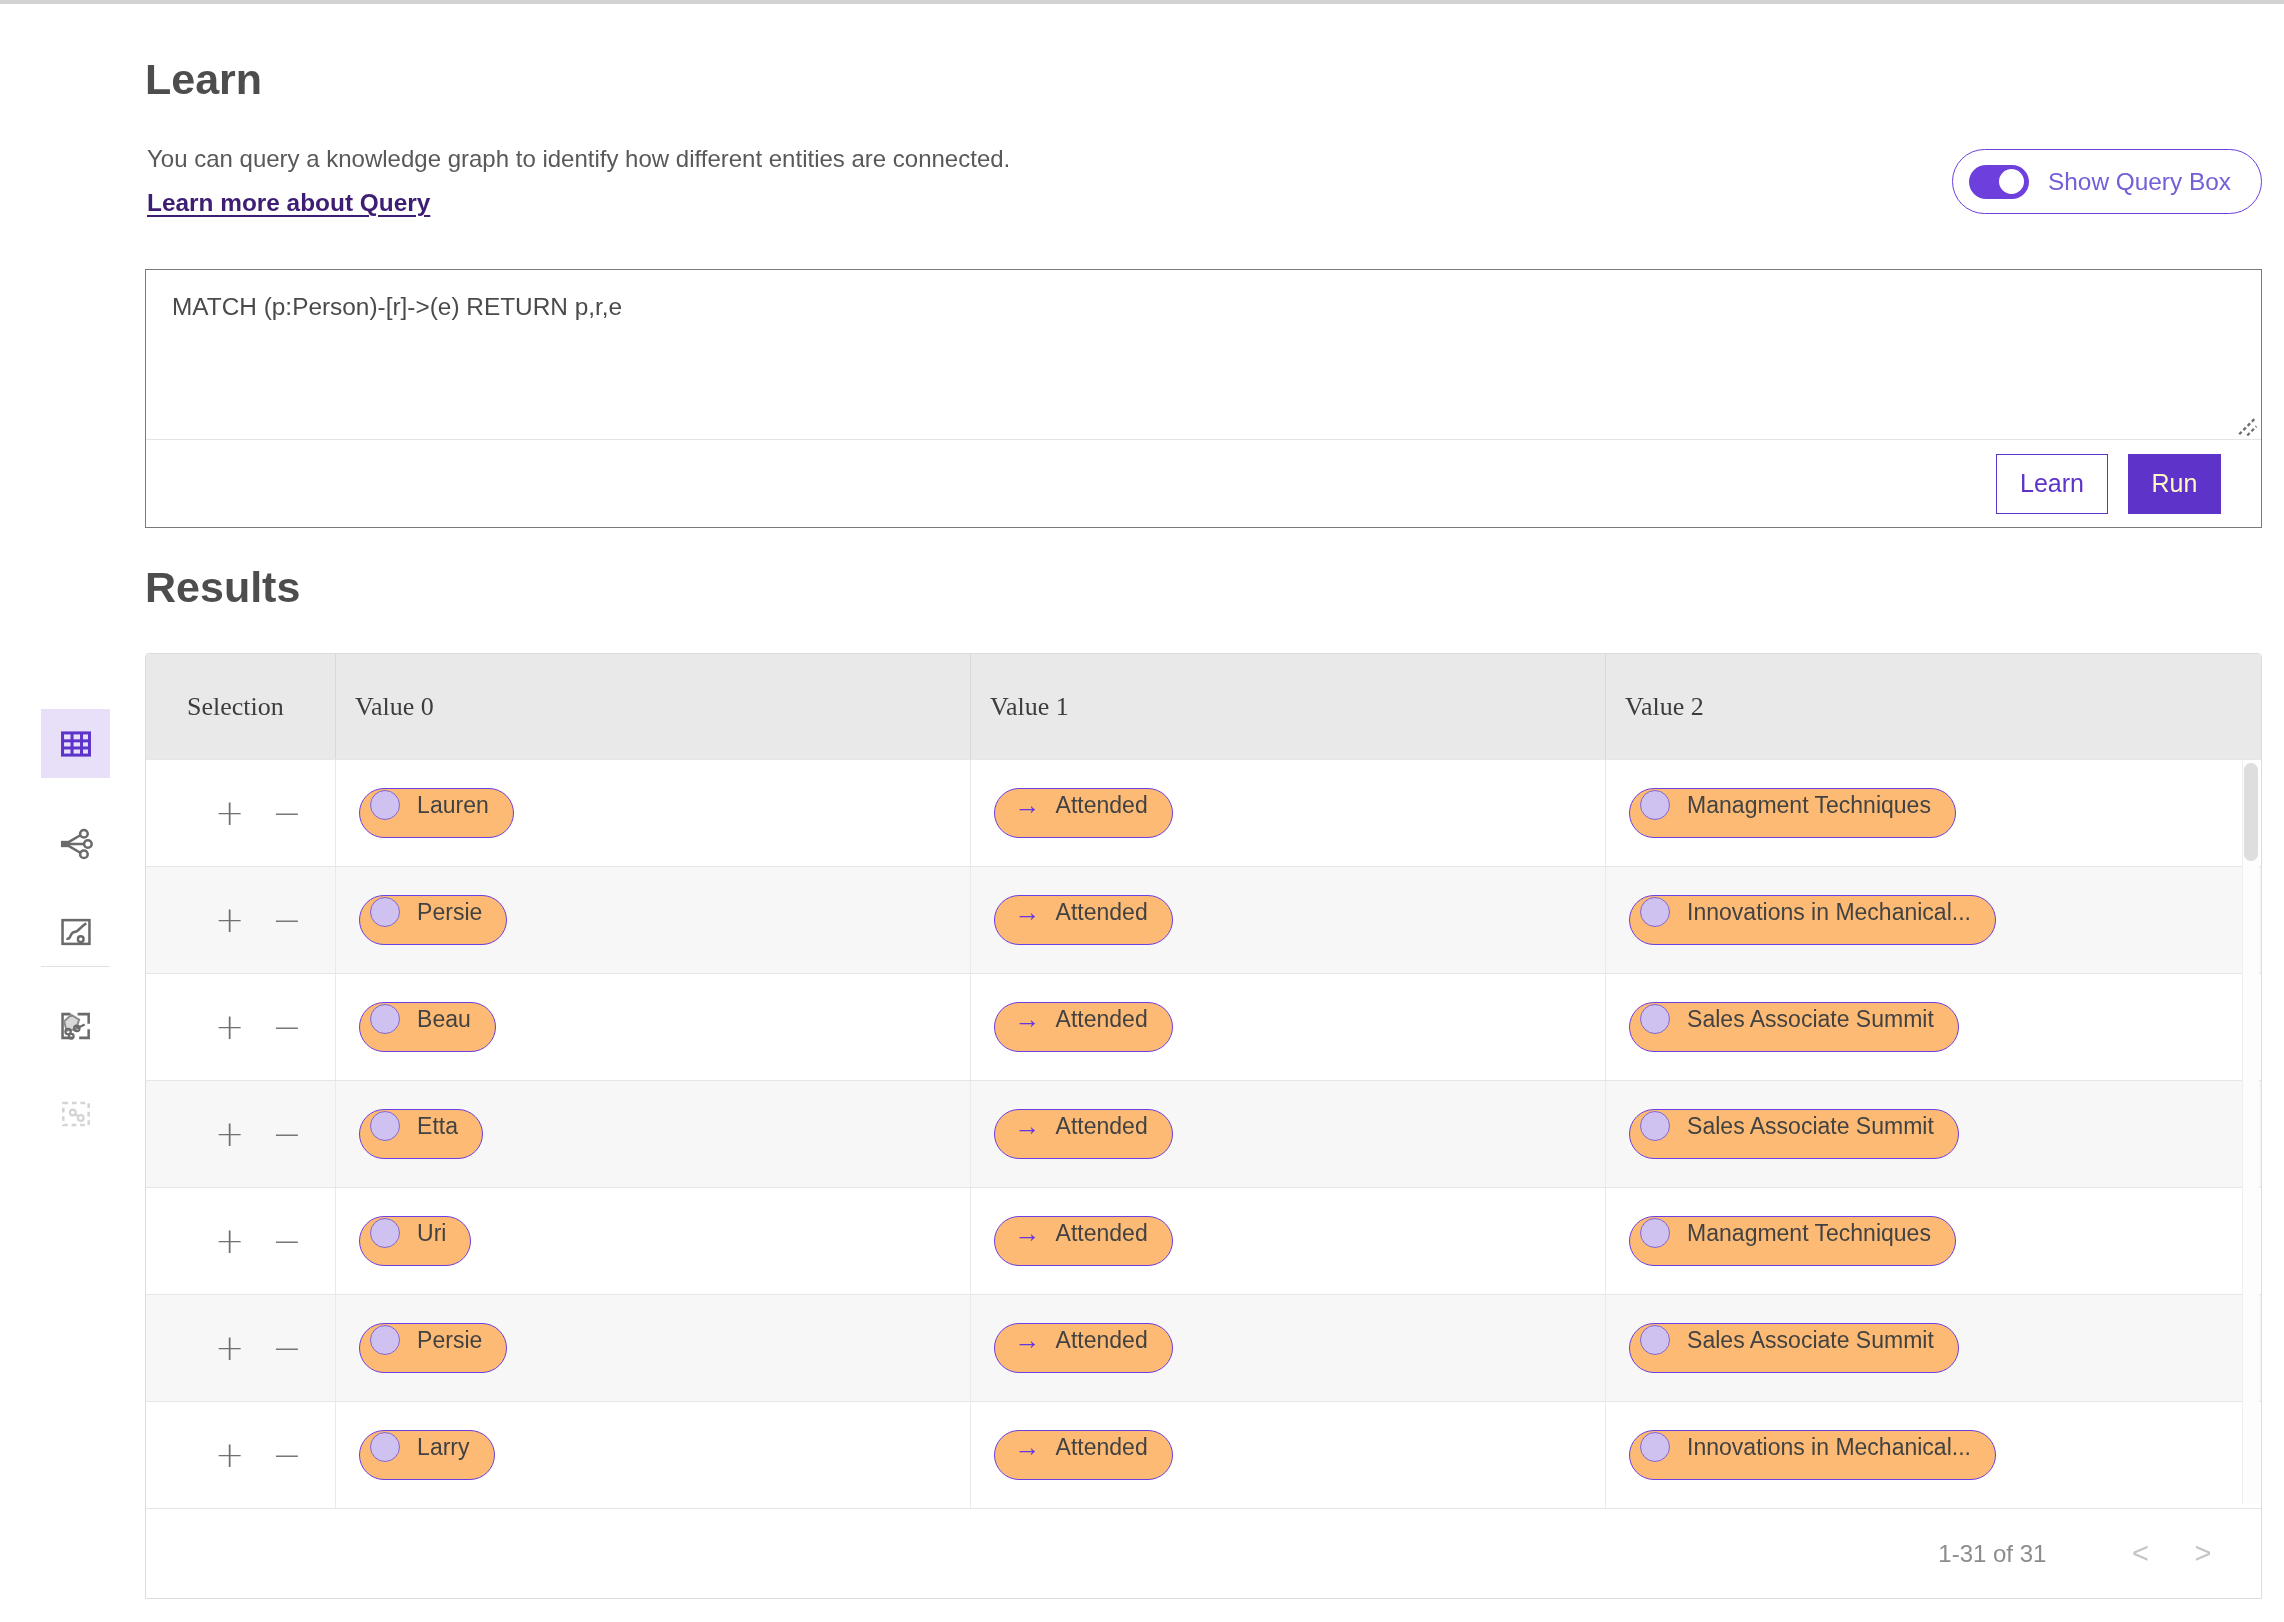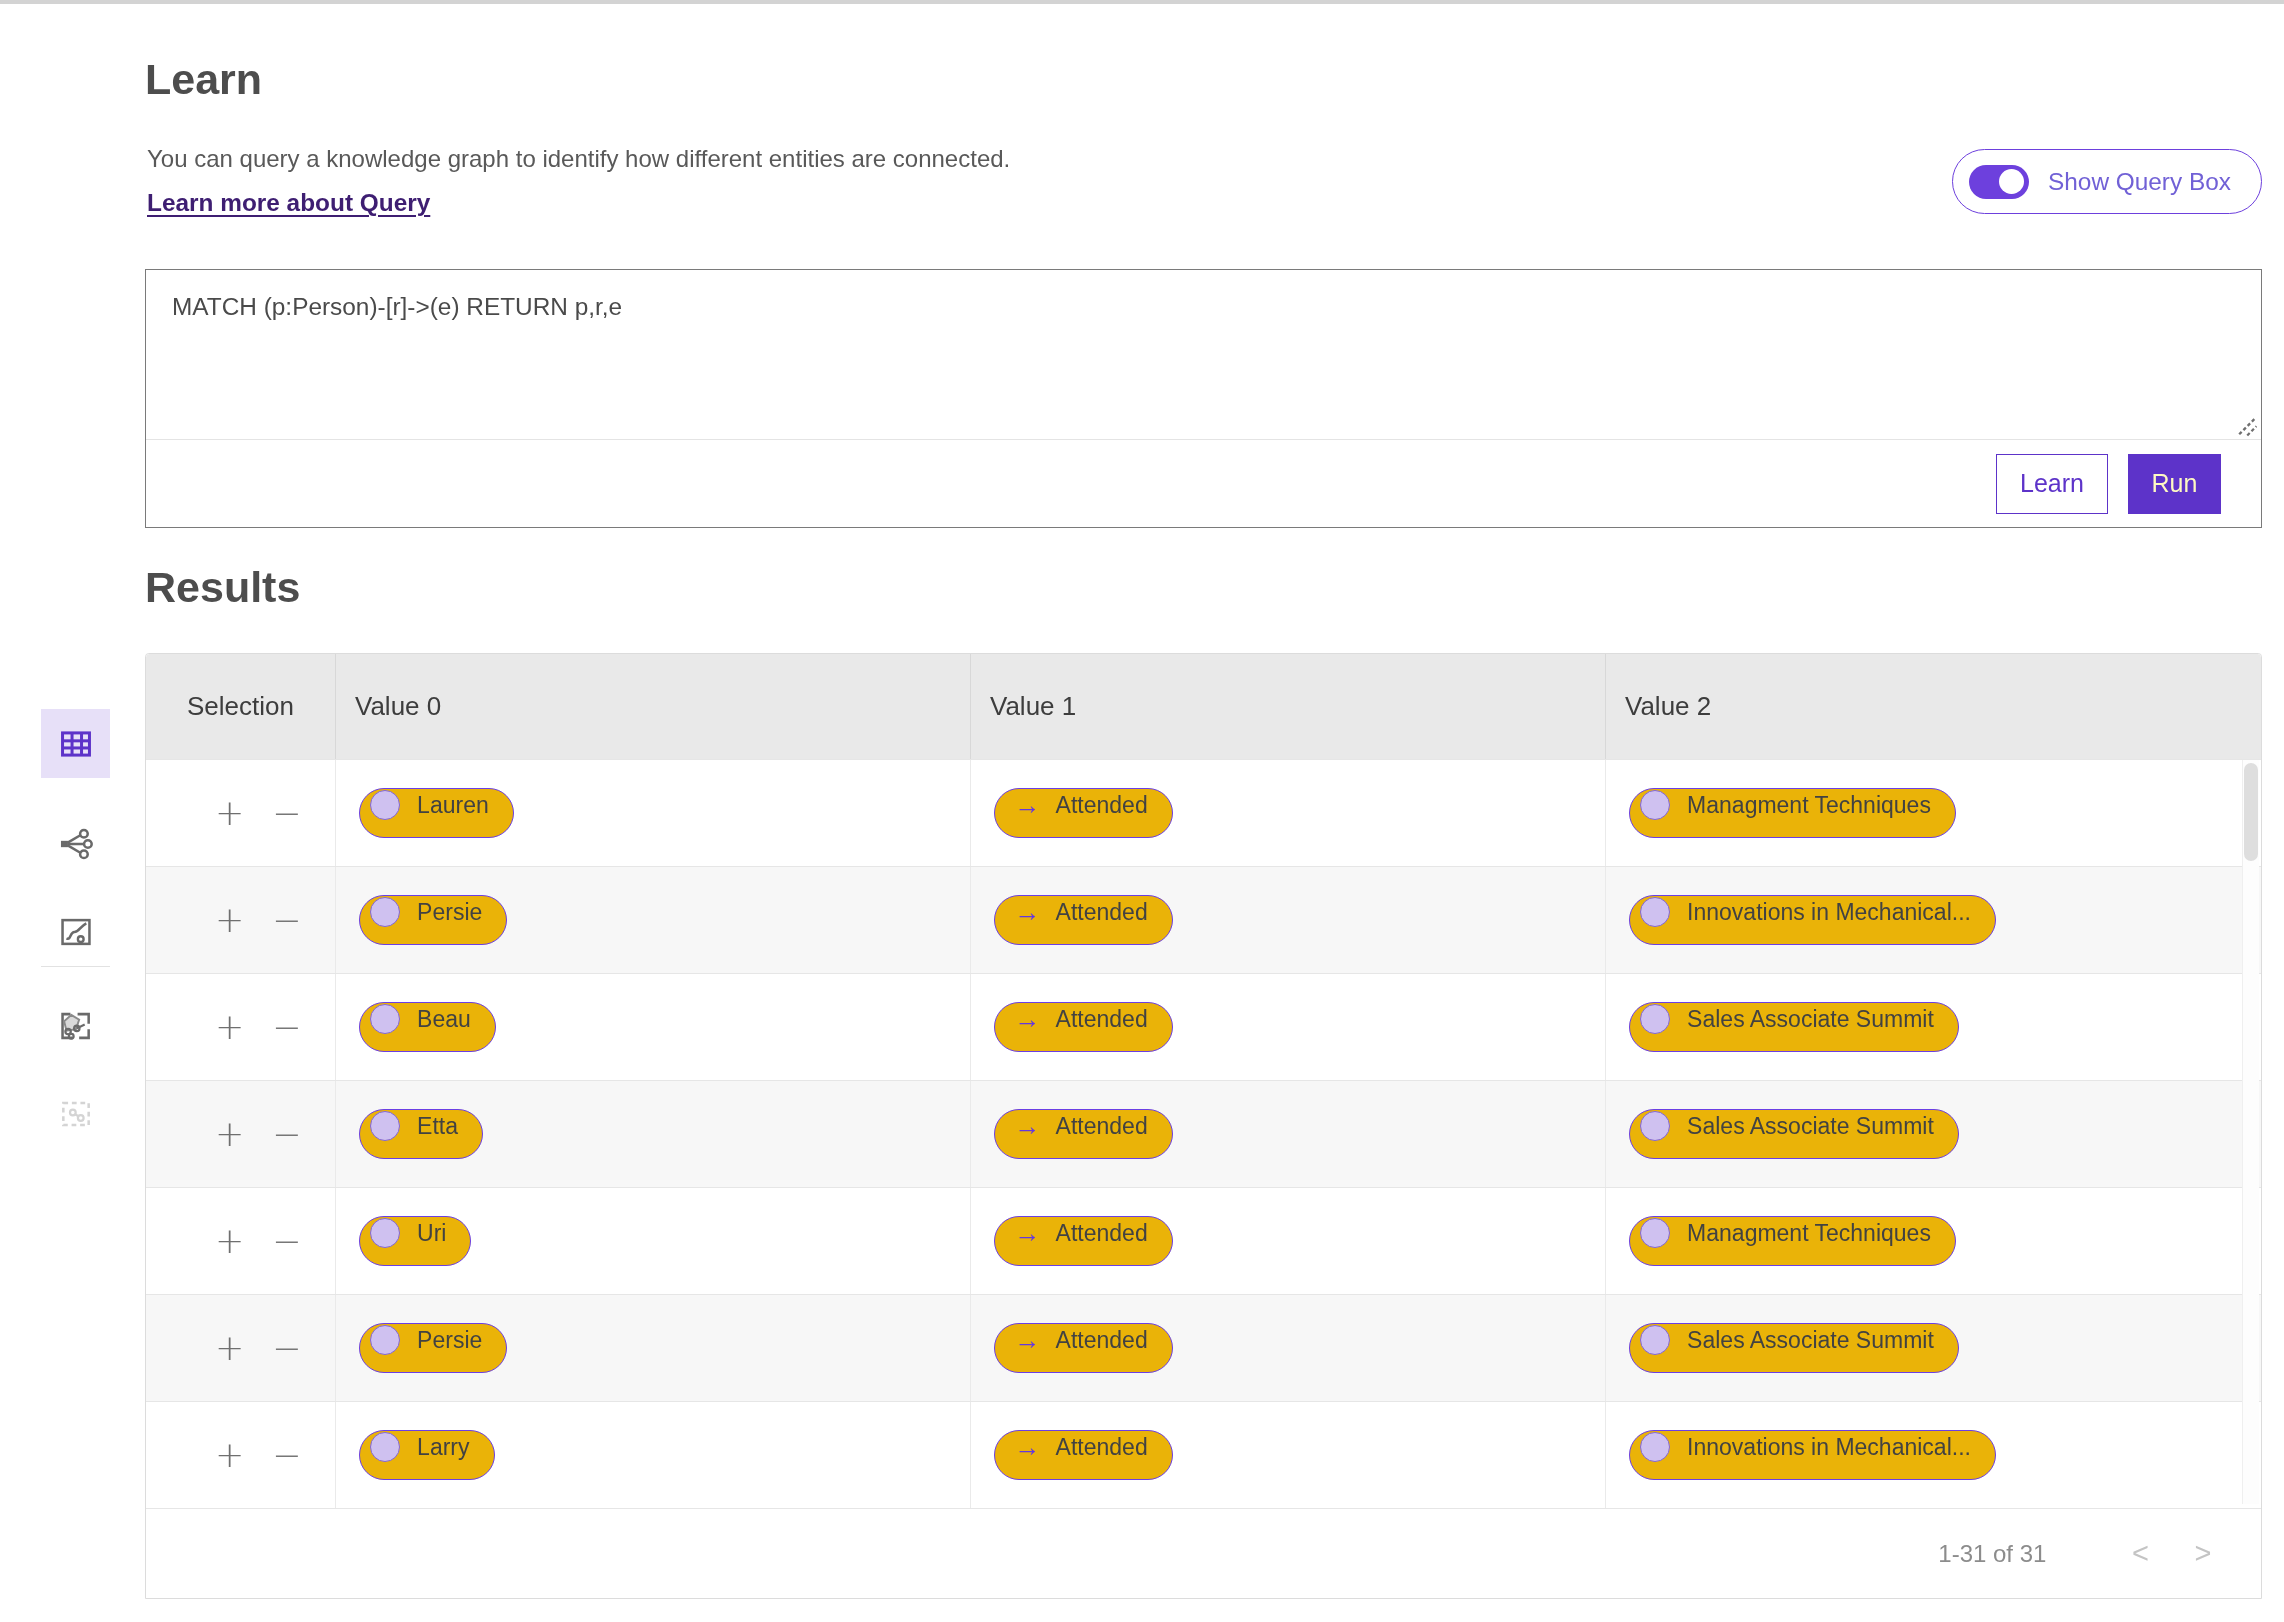--- a/index.html
+++ b/index.html
@@ -43,37 +43,37 @@
   .sidebar { position:absolute; left:41px; top:709px; width:69px; }
   .side-item { width:69px; height:69px; display:flex; align-items:center; justify-content:center;
     background:transparent; border:none; cursor:pointer; }
   .side-item.active { background:#e7e0f8; }
   .side-item.m50 { margin-top:31px; } .side-item.m38 { margin-top:24px; } .side-item.m30 { margin-top:19px; }
   .side-divider { border-top:1.3px solid #e2e2e2; width:69px; margin-top:0; }
 
   
   .rtable { position:absolute; left:145px; top:653px; width:2117px; border:0.6px solid #dcdcdc;
     border-radius:3.8px 3.8px 0 0; box-sizing:border-box; background:#fff; }
-  .thead { display:flex; height:105px; background:#e9e9e9; box-sizing:border-box; border-radius:3.8px 3.8px 0 0; }
+  .thead { display:flex; height:105px; background:#e9e9e9; box-sizing:border-box; border-radius:3.8px 3.8px 0 0;font-family:Liberation Serif, serif; }
   .th { font-size:26px; color:#3d3d3d; display:flex; align-items:center; box-sizing:border-box;
     padding-left:19px; border-right:1.3px solid #d8d8d8; height:100%; }
   .c-sel { width:190px; padding-left:41px; flex:none; }
   .c-v0 { width:635px; flex:none; }
   .c-v1 { width:635px; flex:none; }
   .c-v2 { flex:1; border-right:none !important; }
 
   .trow { display:flex; height:107px; box-sizing:border-box; border-top:1.3px solid #e6e6e6; background:#ffffff; }
   .trow.alt { background:#f7f7f7; }
   .td { height:100%; display:flex; align-items:center; box-sizing:border-box; border-right:1.3px solid #eaeaea; }
   .sel-cell { padding-left:69px; gap:27.6px; }
   .rowbtn { background:none; border:none; font-size:35px; font-weight:300; color:#6f6f6f;
     line-height:1; cursor:pointer; font-family:"DejaVu Sans", sans-serif; padding:0; }
 
   .pill { display:inline-flex; align-items:center; height:50px; box-sizing:border-box;
-    border:1.9px solid #6b3fe4; background:#eab308; border-radius:26px;
+    border:1.9px solid #6b3fe4; background:#fdba74; border-radius:26px;
     padding:0 24px 16px 10px; margin-left:22.6px; cursor:pointer; }
   .pill.rel { padding-left:12.5px; }
   .pcircle { width:30px; height:30px; border-radius:50%; background:#cfc1f0; border:1.9px solid #8467cf;
     box-sizing:border-box; margin-right:17.5px; flex:none; }
   .parrow { font-size:26px; color:#6438e0; margin:0 15px 0 7.5px; line-height:1; }
   .plabel { font-size:23px; color:#424242; white-space:nowrap; }
 
   .vscroll { position:absolute; top:106px; right:1.9px; width:16.3px; height:744px;
     border-left:0.6px solid #efefef; background:#fdfdfd; }
   .vthumb { position:absolute; top:2.5px; left:1.3px; width:13.8px; height:98px; background:#dedede; border-radius:7.5px; cursor:grab; }

